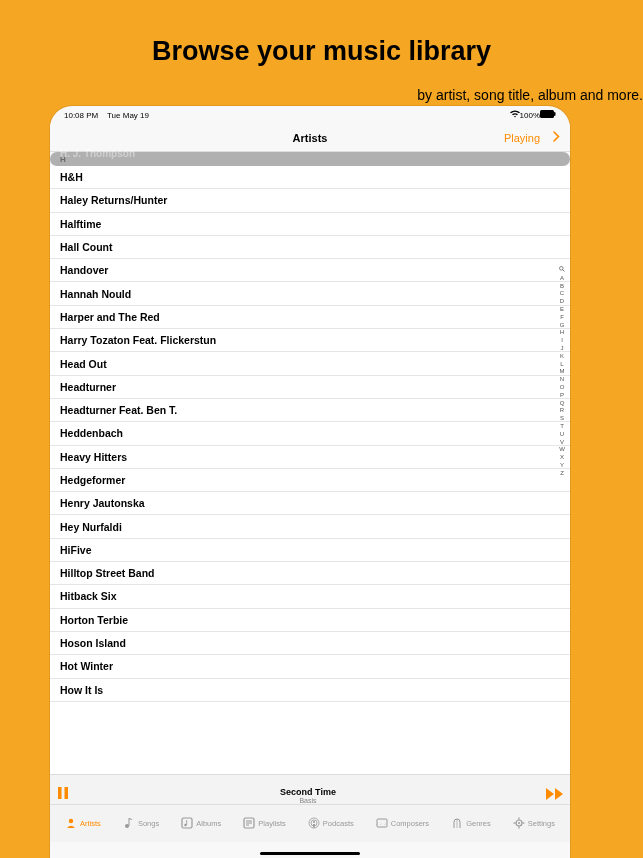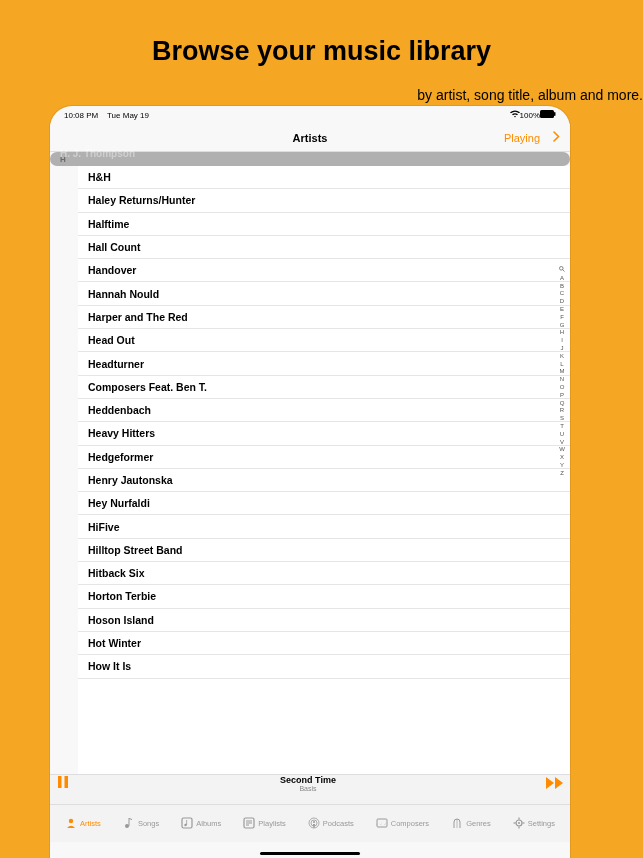--- a/index.html
+++ b/index.html
@@ -84,21 +84,20 @@
     font-size: 10px;
     font-weight: 600;
     top: -4px;
     left: 10px;
   }
   .list {
     background: #fff;
     overflow: hidden;
     height: 608px;
     position: relative;
-    margin-left: 28px;
   }
   .row {
     height: 23.3px;
     padding-left: 10px;
     display: flex;
     align-items: center;
     font-size: 10.5px;
     font-weight: 700;
     color: #000;
     border-bottom: 0.5px solid #e5e5e5;
@@ -115,21 +114,21 @@
   }
   .index-bar span {
     font-size: 6px;
     color: #555;
     line-height: 1;
   }
   .nowplaying {
     height: 30px;
     background: #f3f3f3;
     display: flex;
-    align-items: flex-start;
+    align-items: flex-end;
     justify-content: space-between;
     padding: 0 6px;
     border-top: 0.5px solid #ddd;
   }
   .nowplaying .center {
     text-align: center;
     flex: 1;
   }
   .np-title { font-size: 9px; font-weight: 700; color: #000; }
   .np-sub   { font-size: 7px; color: #888; }
@@ -227,27 +226,30 @@
     <div class="row">
         <span>Handover</span>
       </div>
     <div class="row">
         <span>Hannah Nould</span>
       </div>
     <div class="row">
         <span>Harper and The Red</span>
       </div>
     <div class="row">
+        <span>Harry Tozaton Feat. Flickerstun</span>
+      </div>
+    <div class="row">
         <span>Head Out</span>
       </div>
     <div class="row">
         <span>Headturner</span>
       </div>
     <div class="row">
-        <span>Composers Feat. Ben T.</span>
+        <span>Headturner Feat. Ben T.</span>
       </div>
     <div class="row">
         <span>Heddenbach</span>
       </div>
     <div class="row">
         <span>Heavy Hitters</span>
       </div>
     <div class="row">
         <span>Hedgeformer</span>
       </div>

